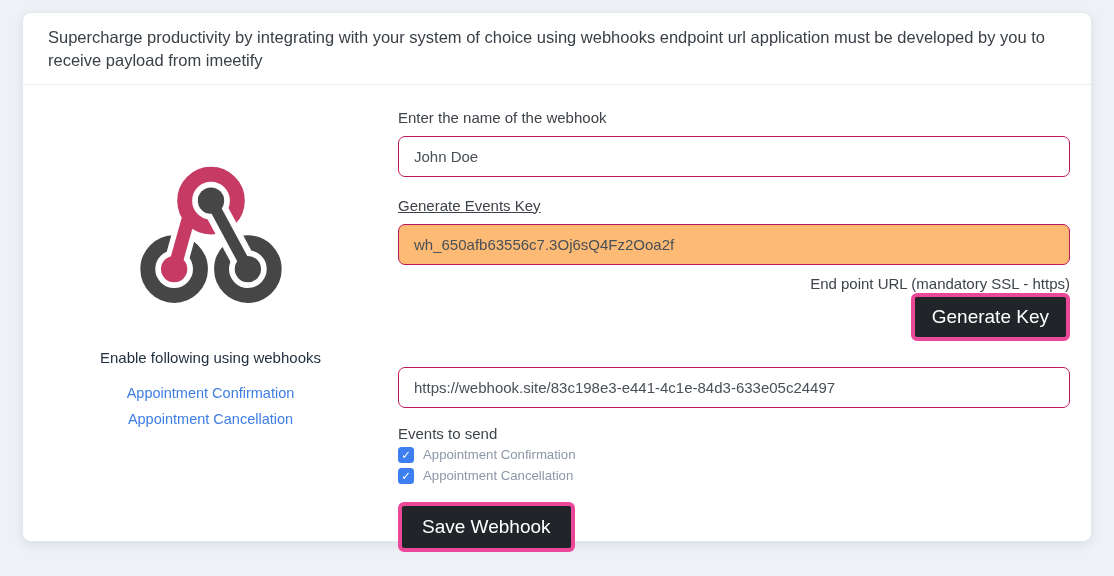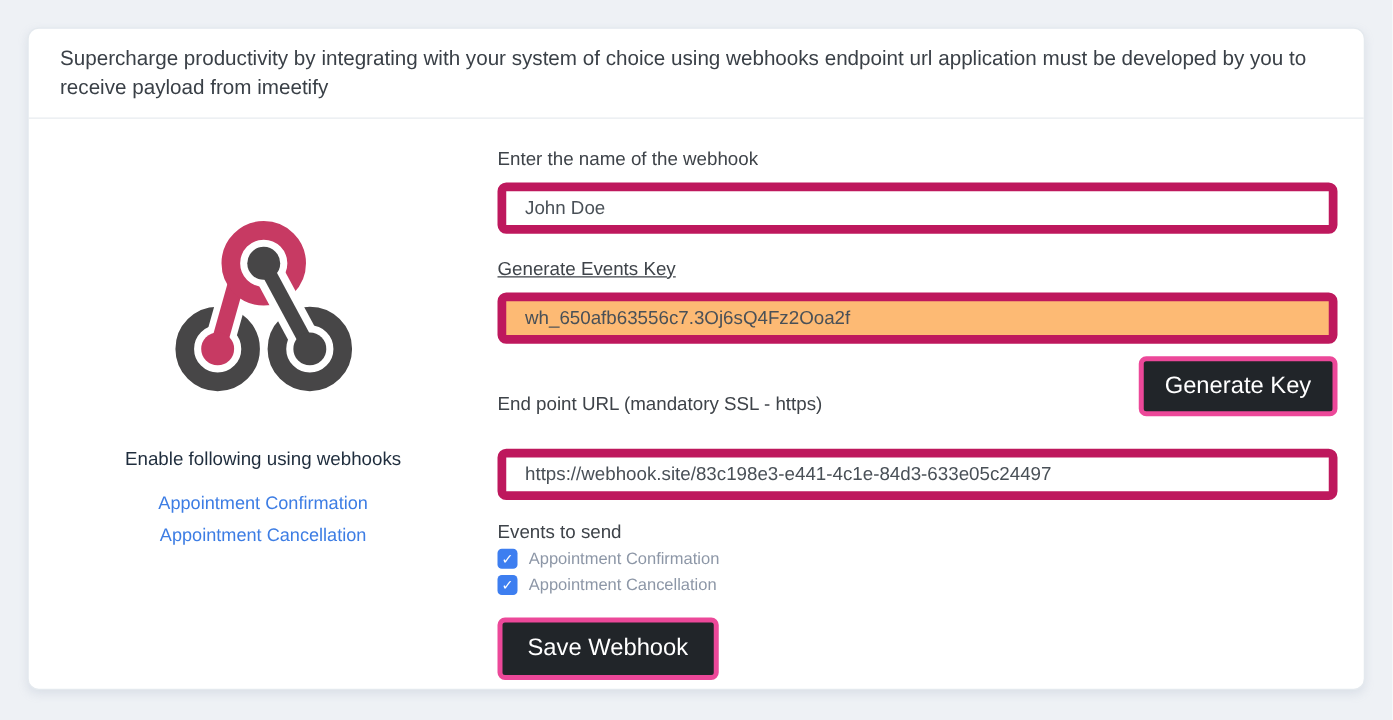--- a/index.html
+++ b/index.html
@@ -5,21 +5,21 @@
   * { margin: 0; padding: 0; box-sizing: border-box; }
   html, body { width: 1114px; height: 576px; }
   body {
     background: #eef1f5;
     font-family: "Liberation Sans", "DejaVu Sans", sans-serif;
     color: #3e4349;
     overflow: hidden;
   }
   .card {
     position: absolute;
-    left: 22px; top: 22px;
+    left: 22px; top: 12px;
     width: 1070px; height: 530px;
     background: #ffffff;
     border: 1px solid #e4e9ee;
     border-radius: 9px;
     box-shadow: 0 3px 8px rgba(150,165,185,.22);
   }
   .card-header {
     padding: 13px 25px 12px 25px;
     border-bottom: 1px solid #e8ebef;
     font-size: 16.5px;
@@ -61,40 +61,40 @@
     flex-direction: column;
   }
   .field-label {
     font-size: 15px;
     color: #3e4349;
   }
   .text-input {
     margin-top: 10px;
     width: 100%;
     height: 41px;
-    border: 7px solid #be185d;
+    border: 1px solid #be185d;
     border-radius: 7px;
     padding: 0 15px;
     font-family: "Liberation Sans", "DejaVu Sans", sans-serif;
     font-size: 15px;
     color: #495057;
     background: #ffffff;
     outline: none;
   }
   .text-input.readonly { background: #fdba74; }
   .secret-label {
     margin-top: 20px;
     text-decoration: underline;
     cursor: pointer;
   }
   .key-row {
     margin-top: 10px;
     display: flex;
-    justify-content: space-between;
     align-items: flex-end;
+    flex-direction: column;
   }
   .key-row .field-label { padding-bottom: 1px; }
   .dark-btn {
     background: #212529;
     color: #ffffff;
     border: 4px solid #ec4899;
     border-radius: 6px;
     font-family: "Liberation Sans", "DejaVu Sans", sans-serif;
     font-size: 19px;
     padding: 9px 17px;

